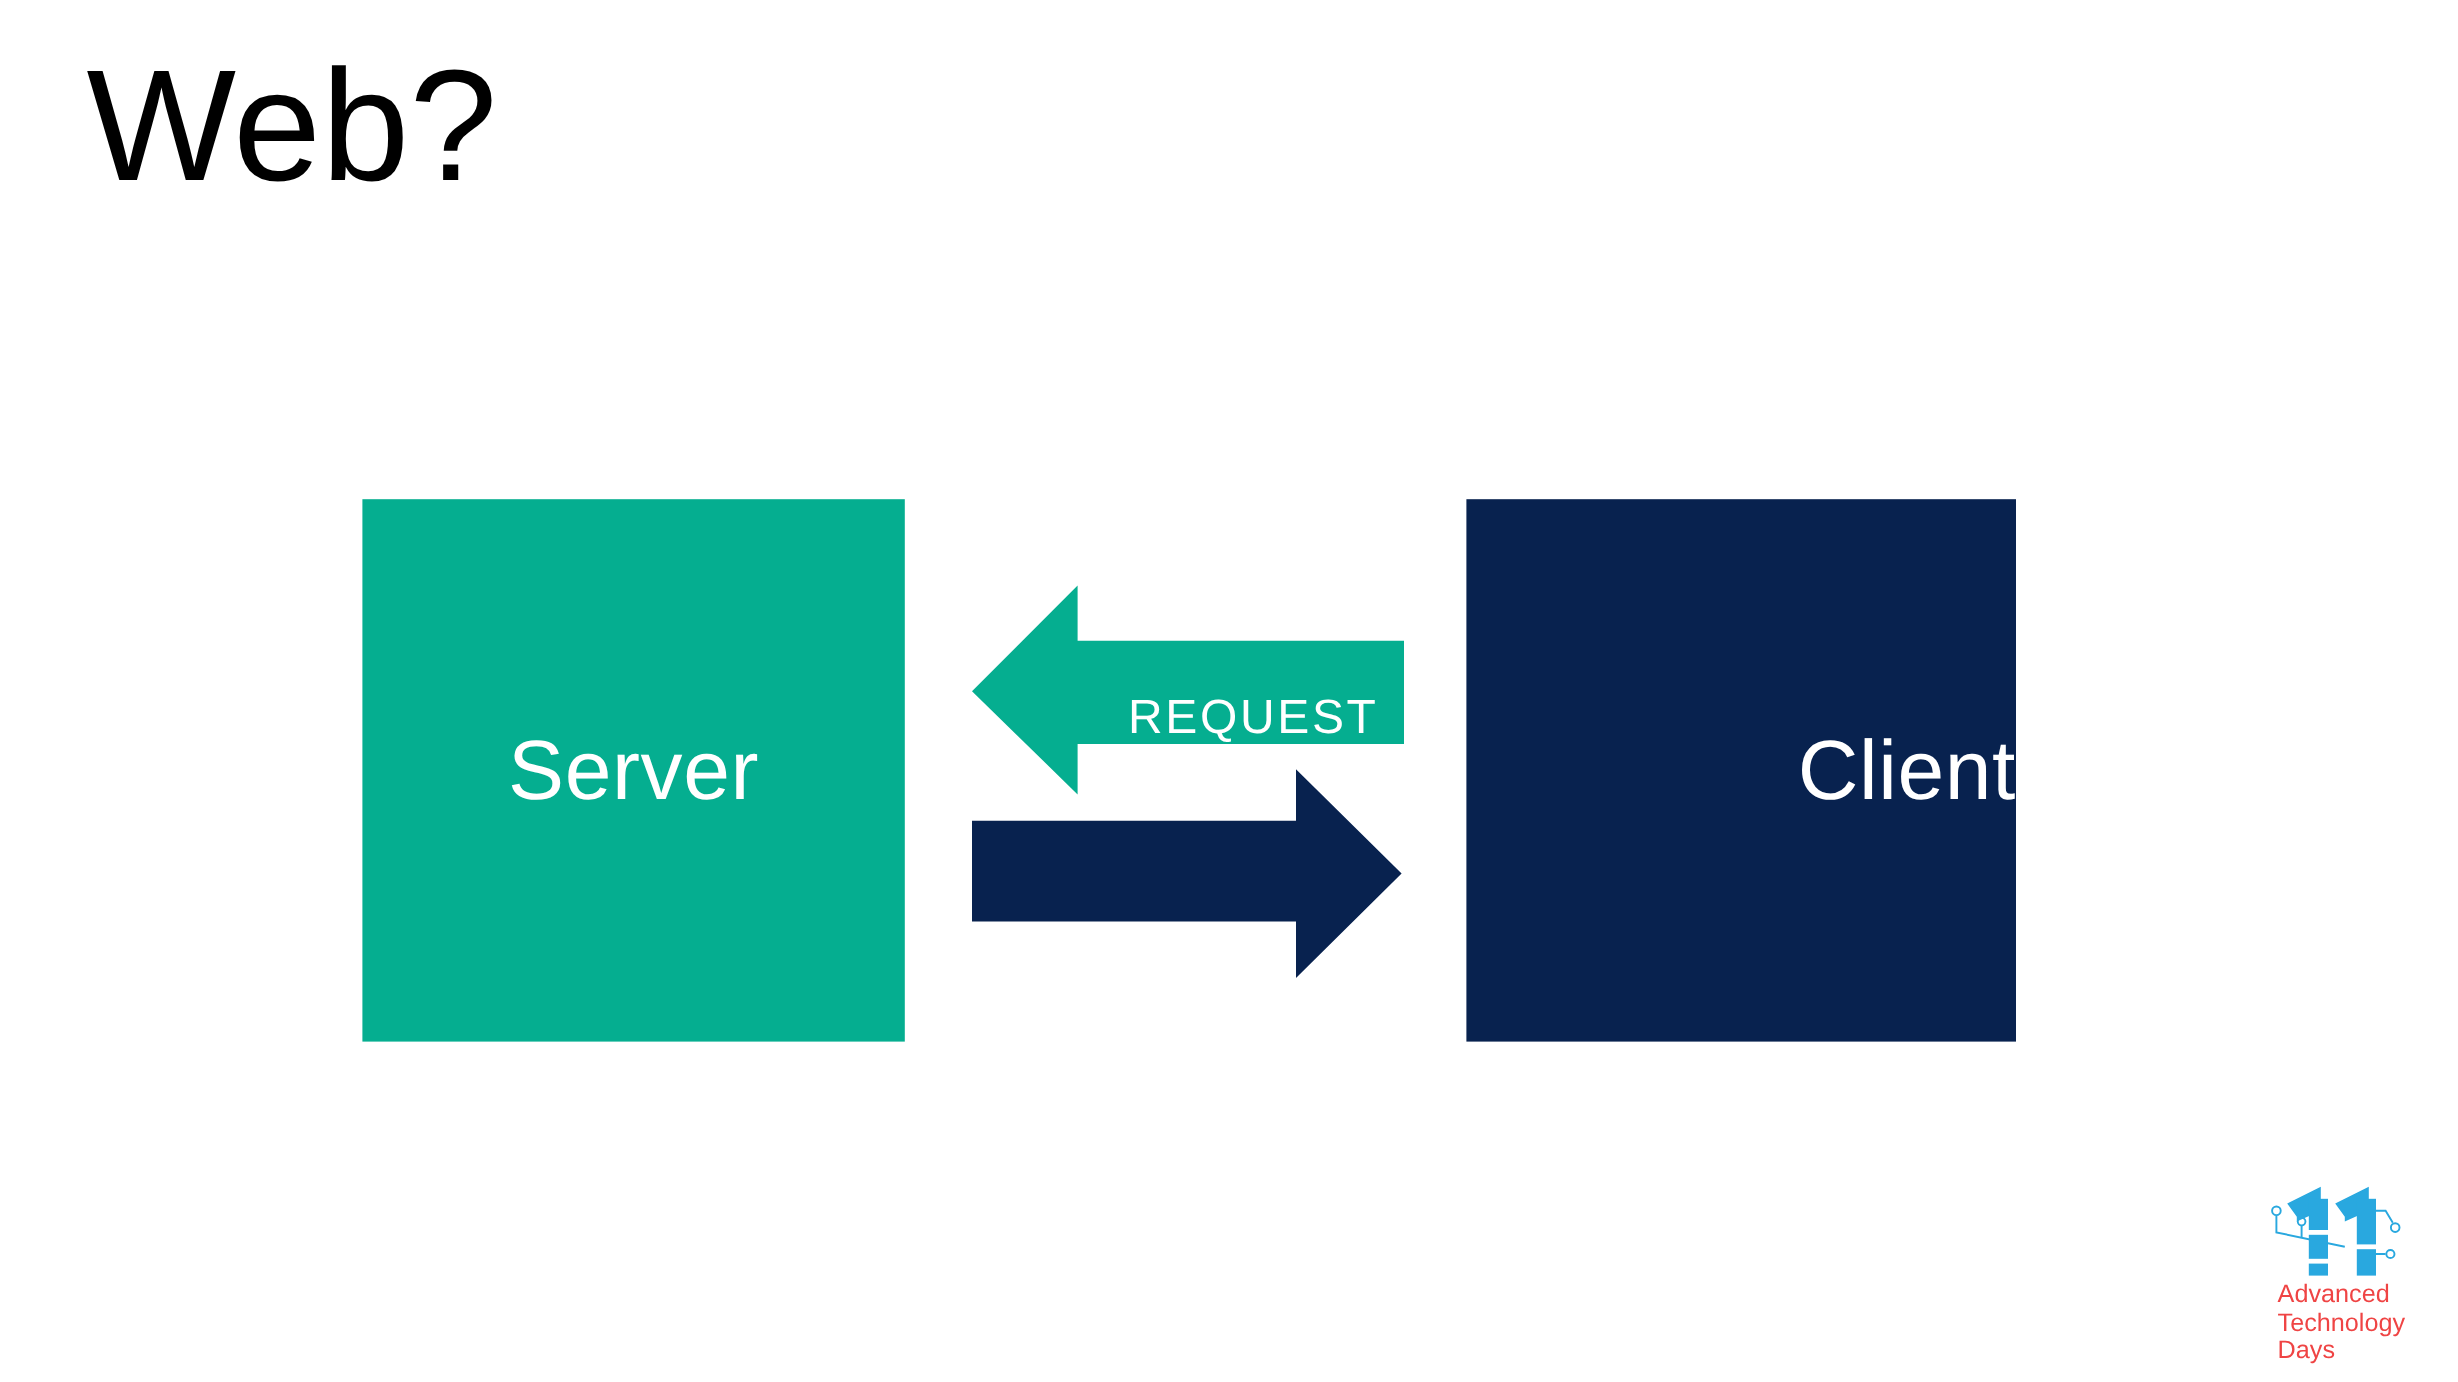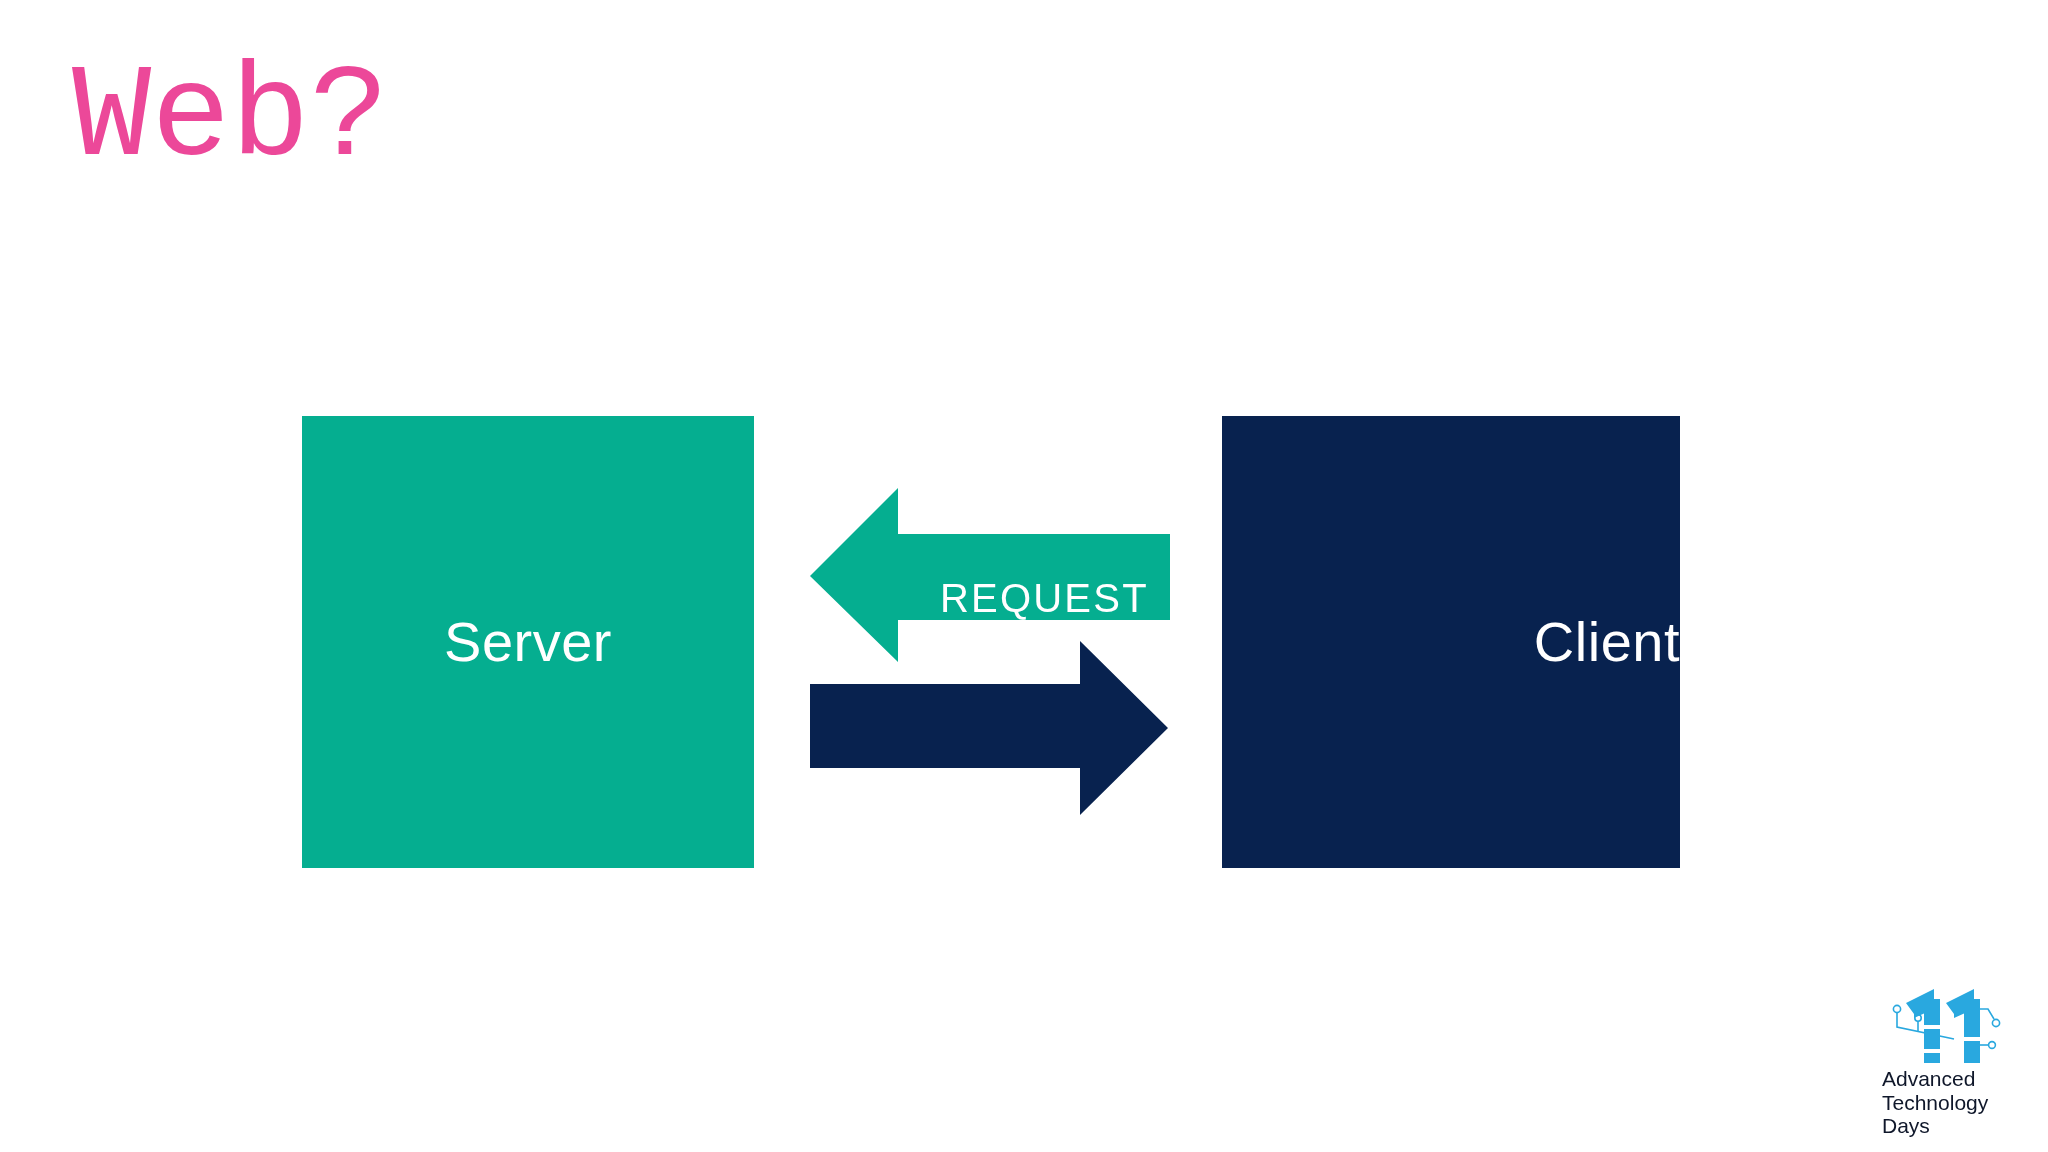--- a/index.html
+++ b/index.html
@@ -16,42 +16,42 @@
     width: 2048px;
     height: 1152px;
     background: #ffffff;
     overflow: hidden;
   }
 
   
   #slide-title {
     position: absolute;
     left: 72px;
-    top: 50px;
-    font-family: Liberation Mono, monospace;
+    top: 36px;
+    font-family: Liberation Sans, sans-serif;
     font-size: 132px;
     font-weight: 300;
     line-height: 1.05;
     letter-spacing: 0px;
-    color: #ec4899;
+    color: #000000;
     white-space: nowrap;
     -webkit-font-smoothing: antialiased;
   }
 
   
   .node-box {
     position: absolute;
     display: flex;
     align-items: center;
     justify-content: center;
   }
   .node-box .node-label {
     font-family: "Liberation Sans", sans-serif;
     font-weight: 300;
-    font-size: 56px;
+    font-size: 70px;
     line-height: 1;
     color: #ffffff;
     letter-spacing: 0.5px;
     white-space: nowrap;
   }
   #server-box {
     left: 302px;
     top: 416px;
     width: 452px;
     height: 452px;
@@ -101,24 +101,24 @@
   }
   #logo-mark {
     display: block;
     margin-left: 6px;
   }
   #logo-text {
     font-family: "Liberation Sans", sans-serif;
     font-weight: 400;
     font-size: 21px;
     line-height: 1.12;
-    color: #0f172a;
+    color: #ef4444;
     letter-spacing: 0px;
     margin-top: 2px;
-    margin-left: 0;
+    margin-left: 16px;
   }
   #logo-text div { white-space: nowrap; }
 </style>
 </head>
 <body>
 
 <div id="slide">
 
   <div id="slide-title">Web?</div>
 

